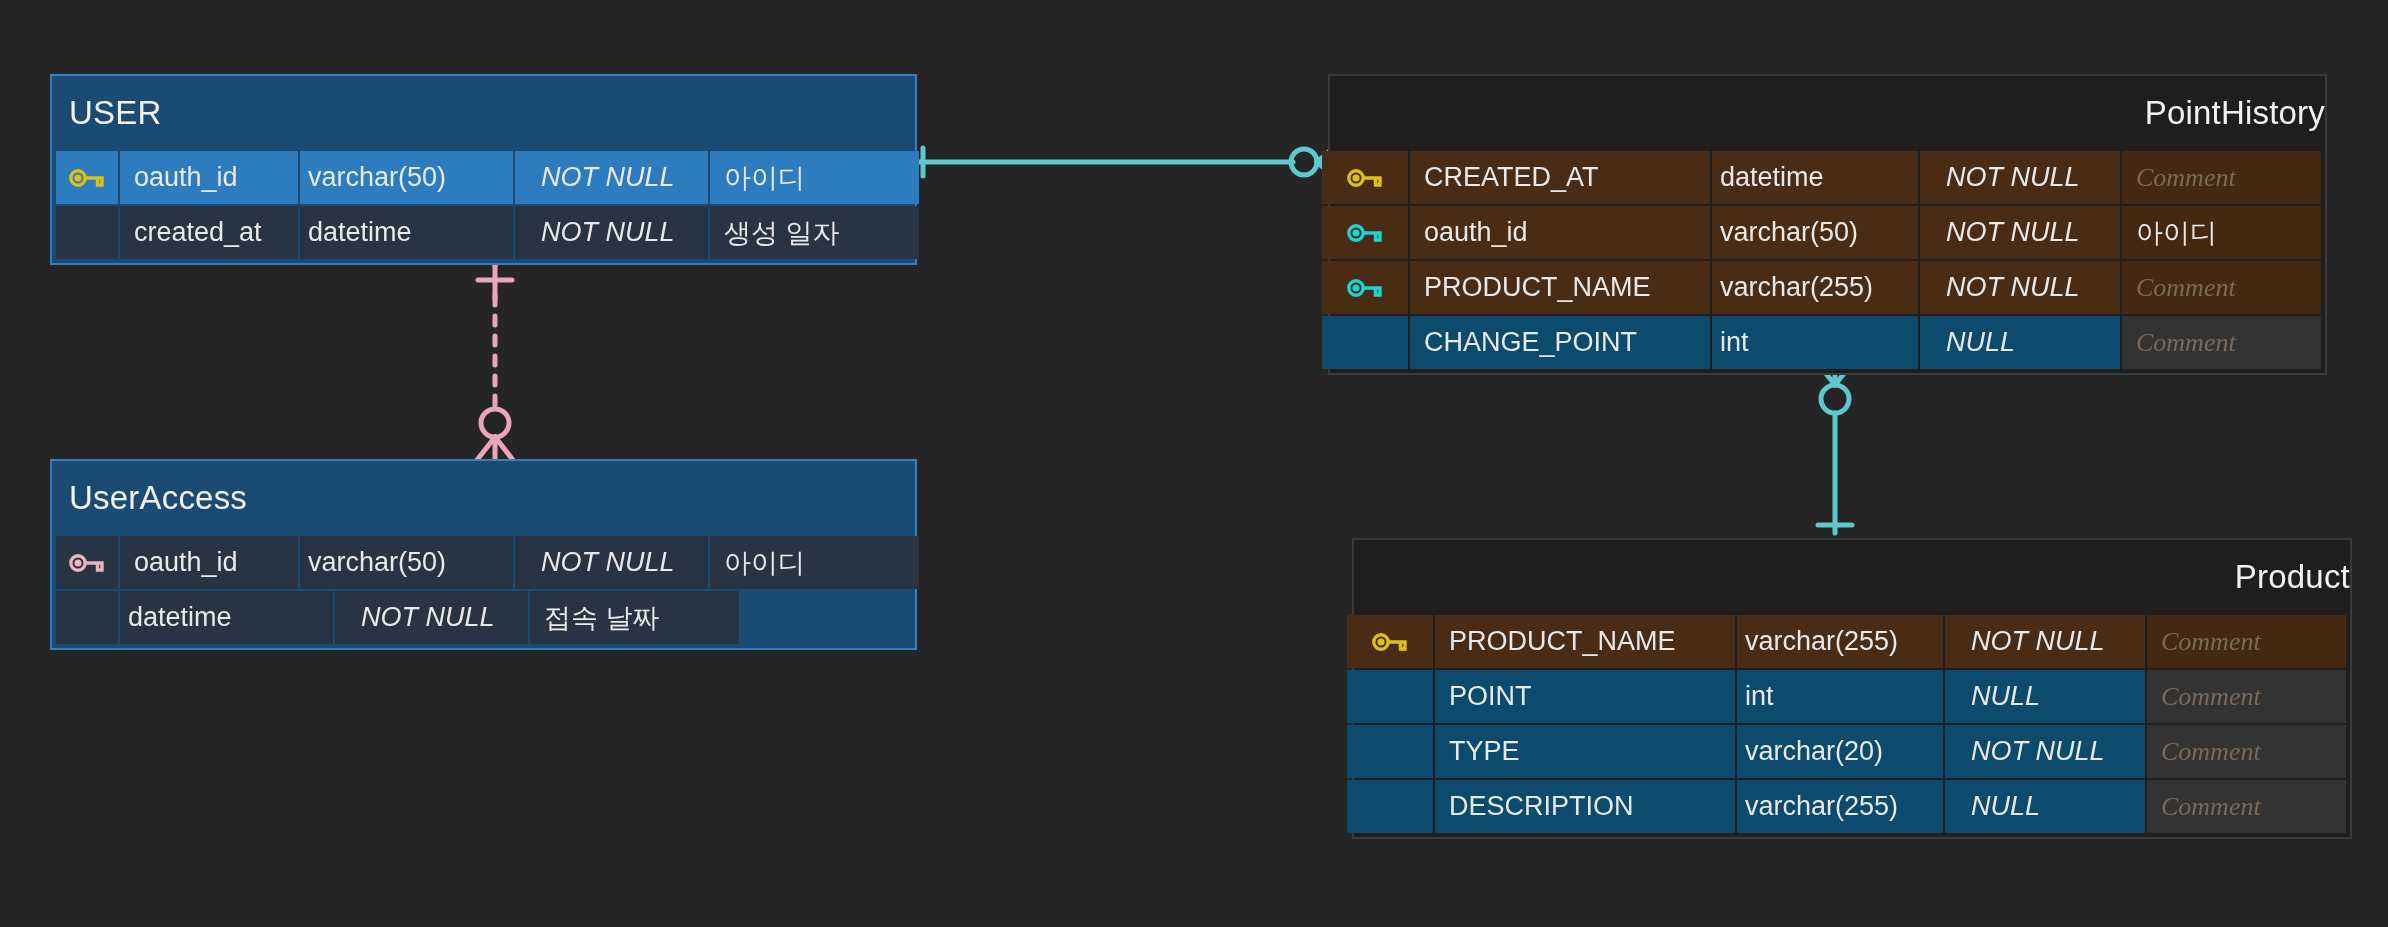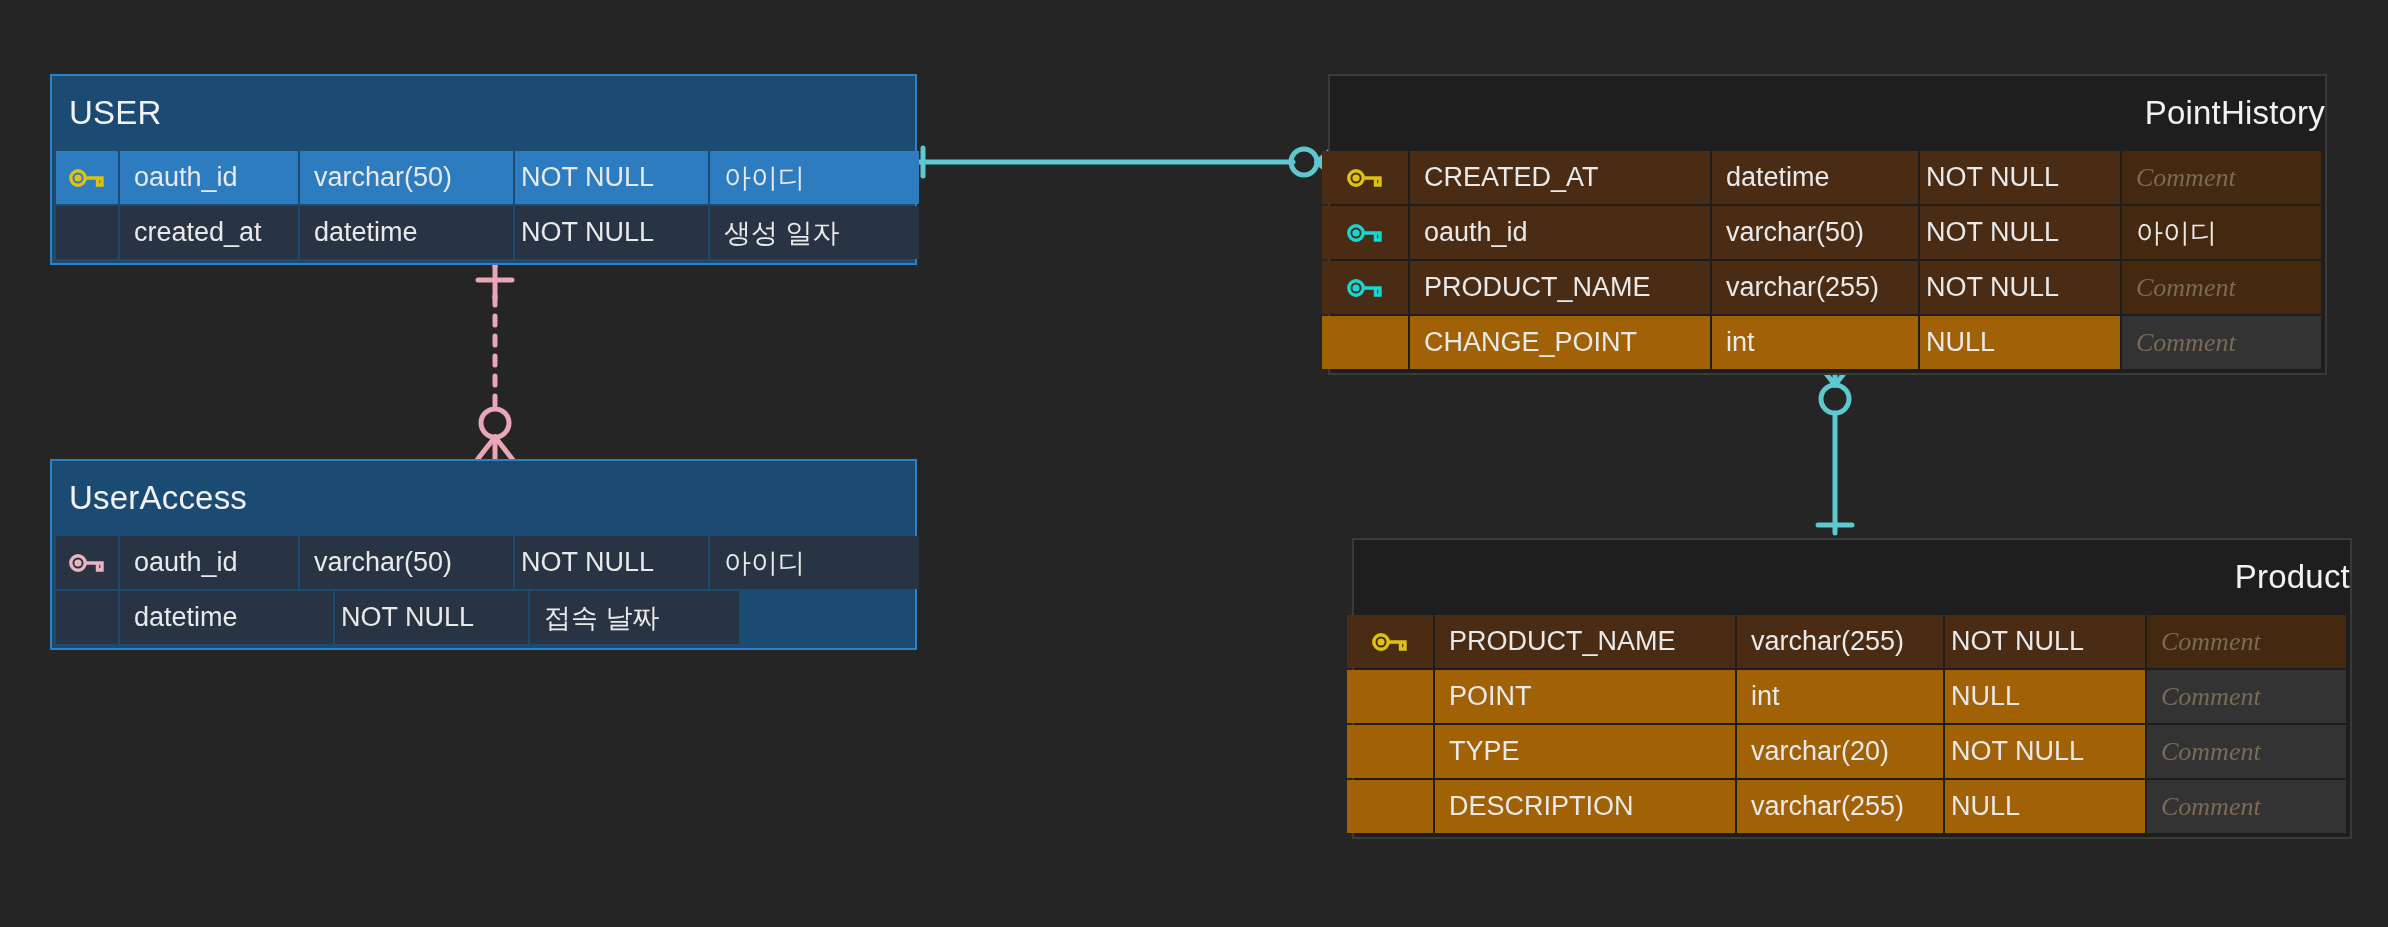--- a/index.html
+++ b/index.html
@@ -45,42 +45,42 @@
   .cell {
     display: flex;
     align-items: center;
     font-size: 27px;
     color: #e9e9e9;
     white-space: nowrap;
     overflow: hidden;
   }
   .c-key   { justify-content: center; }
   .c-name  { padding-left: 14px; }
-  .c-type  { padding-left: 14px; }
-  .c-null  { padding-left: 6px; }
+  .c-type  { padding-left: 8px; }
+  .c-null  { padding-left: 26px; font-style: italic; }
   .c-comm  { padding-left: 14px; }
   .comment-placeholder {
     font-style: italic;
     font-size: 26px;
     font-family: Liberation Serif, serif;
   }
 
   
   .theme-blue            { background: #1b4a72; border: 2px solid #2f80c4; }
   .theme-blue .cell      { background: #283443; }
   .theme-blue .row-pk .cell { background: #2d7cc0; }
 
   
   .theme-dark-blue          { background: #1b4a72; border: 2px solid #2f80c4; }
   .theme-dark-blue .cell    { background: #283443; }
   .theme-dark-blue .row-pk .cell { background: #283443; }
 
   
   .theme-brown             { background: #1e1e1e; border: 2px solid #3a3a3a; align-items: flex-end; }
-  .theme-brown .cell       { background: #a16207; }
+  .theme-brown .cell       { background: #0c4a6e; }
   .theme-brown .row-pk .cell,
   .theme-brown .row-fk .cell { background: #4a2c15; }
   .theme-brown .row-pk .c-comm,
   .theme-brown .row-fk .c-comm { background: #44280f; }
   .theme-brown .c-comm .comment-placeholder { color: #7a6a58; }
   .theme-brown .cell.c-comm { background: #333333; }
   .theme-brown .row-pk .cell.c-comm,
   .theme-brown .row-fk .cell.c-comm { background: #44280f; }
 
   

